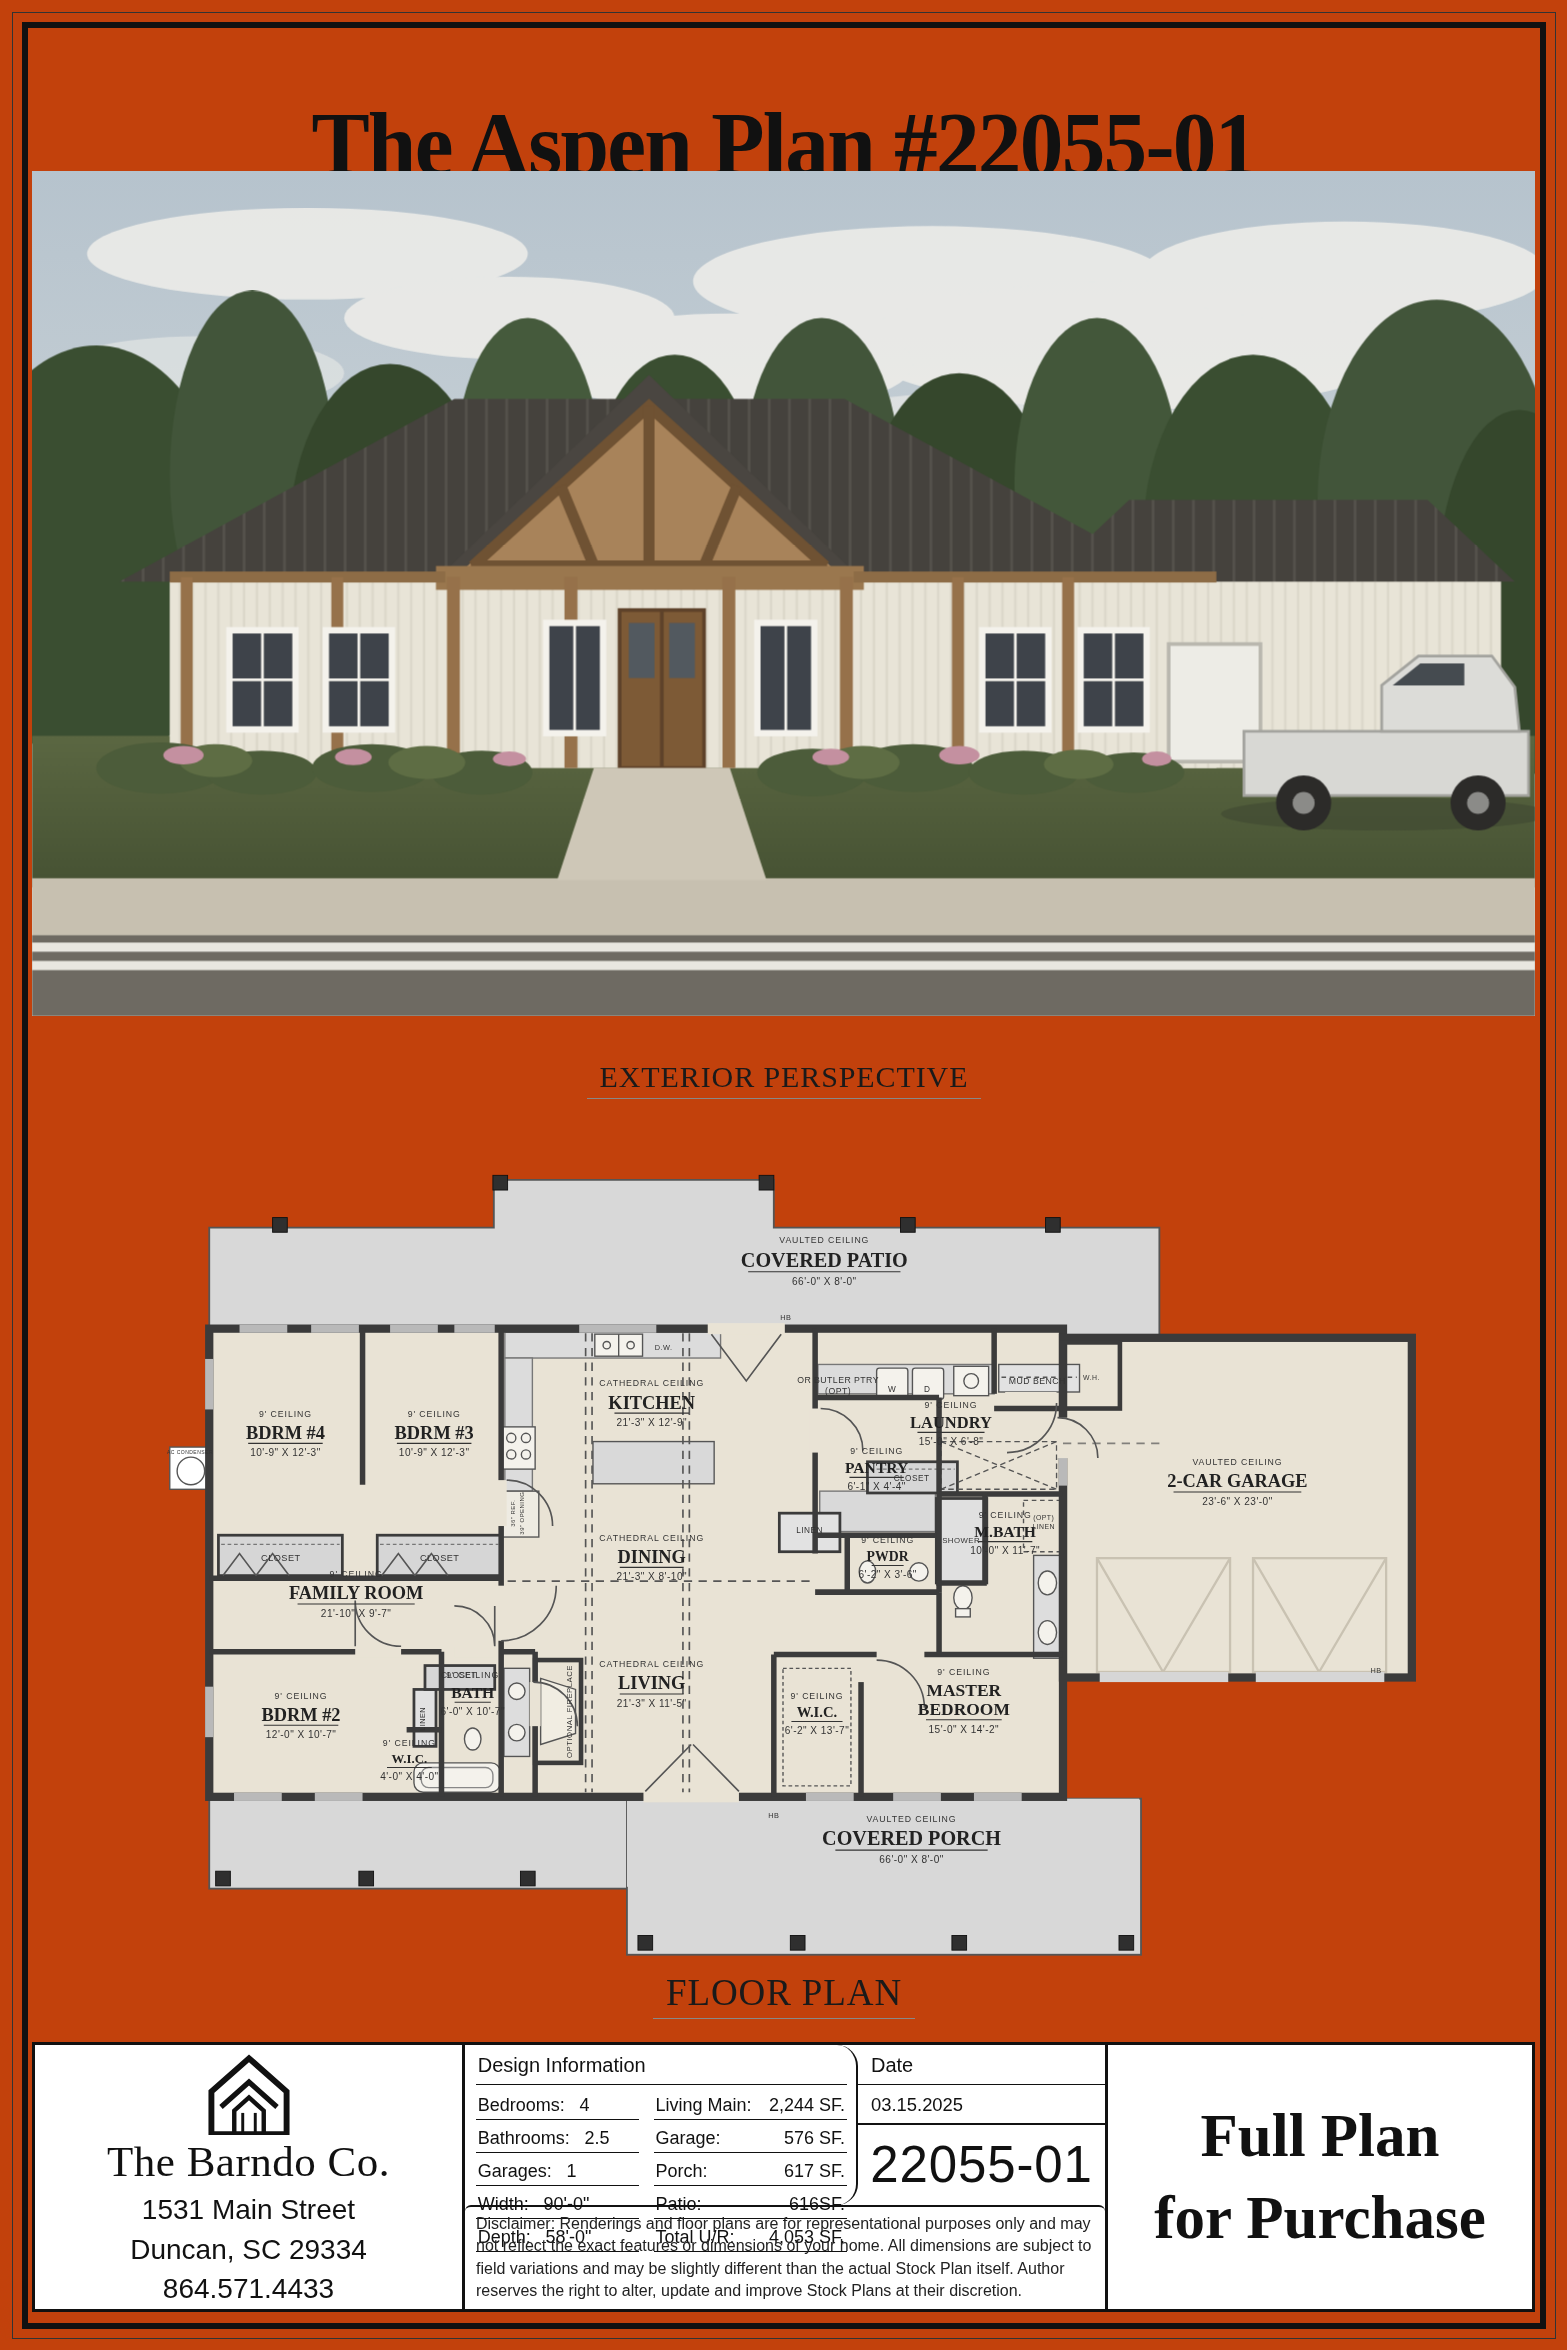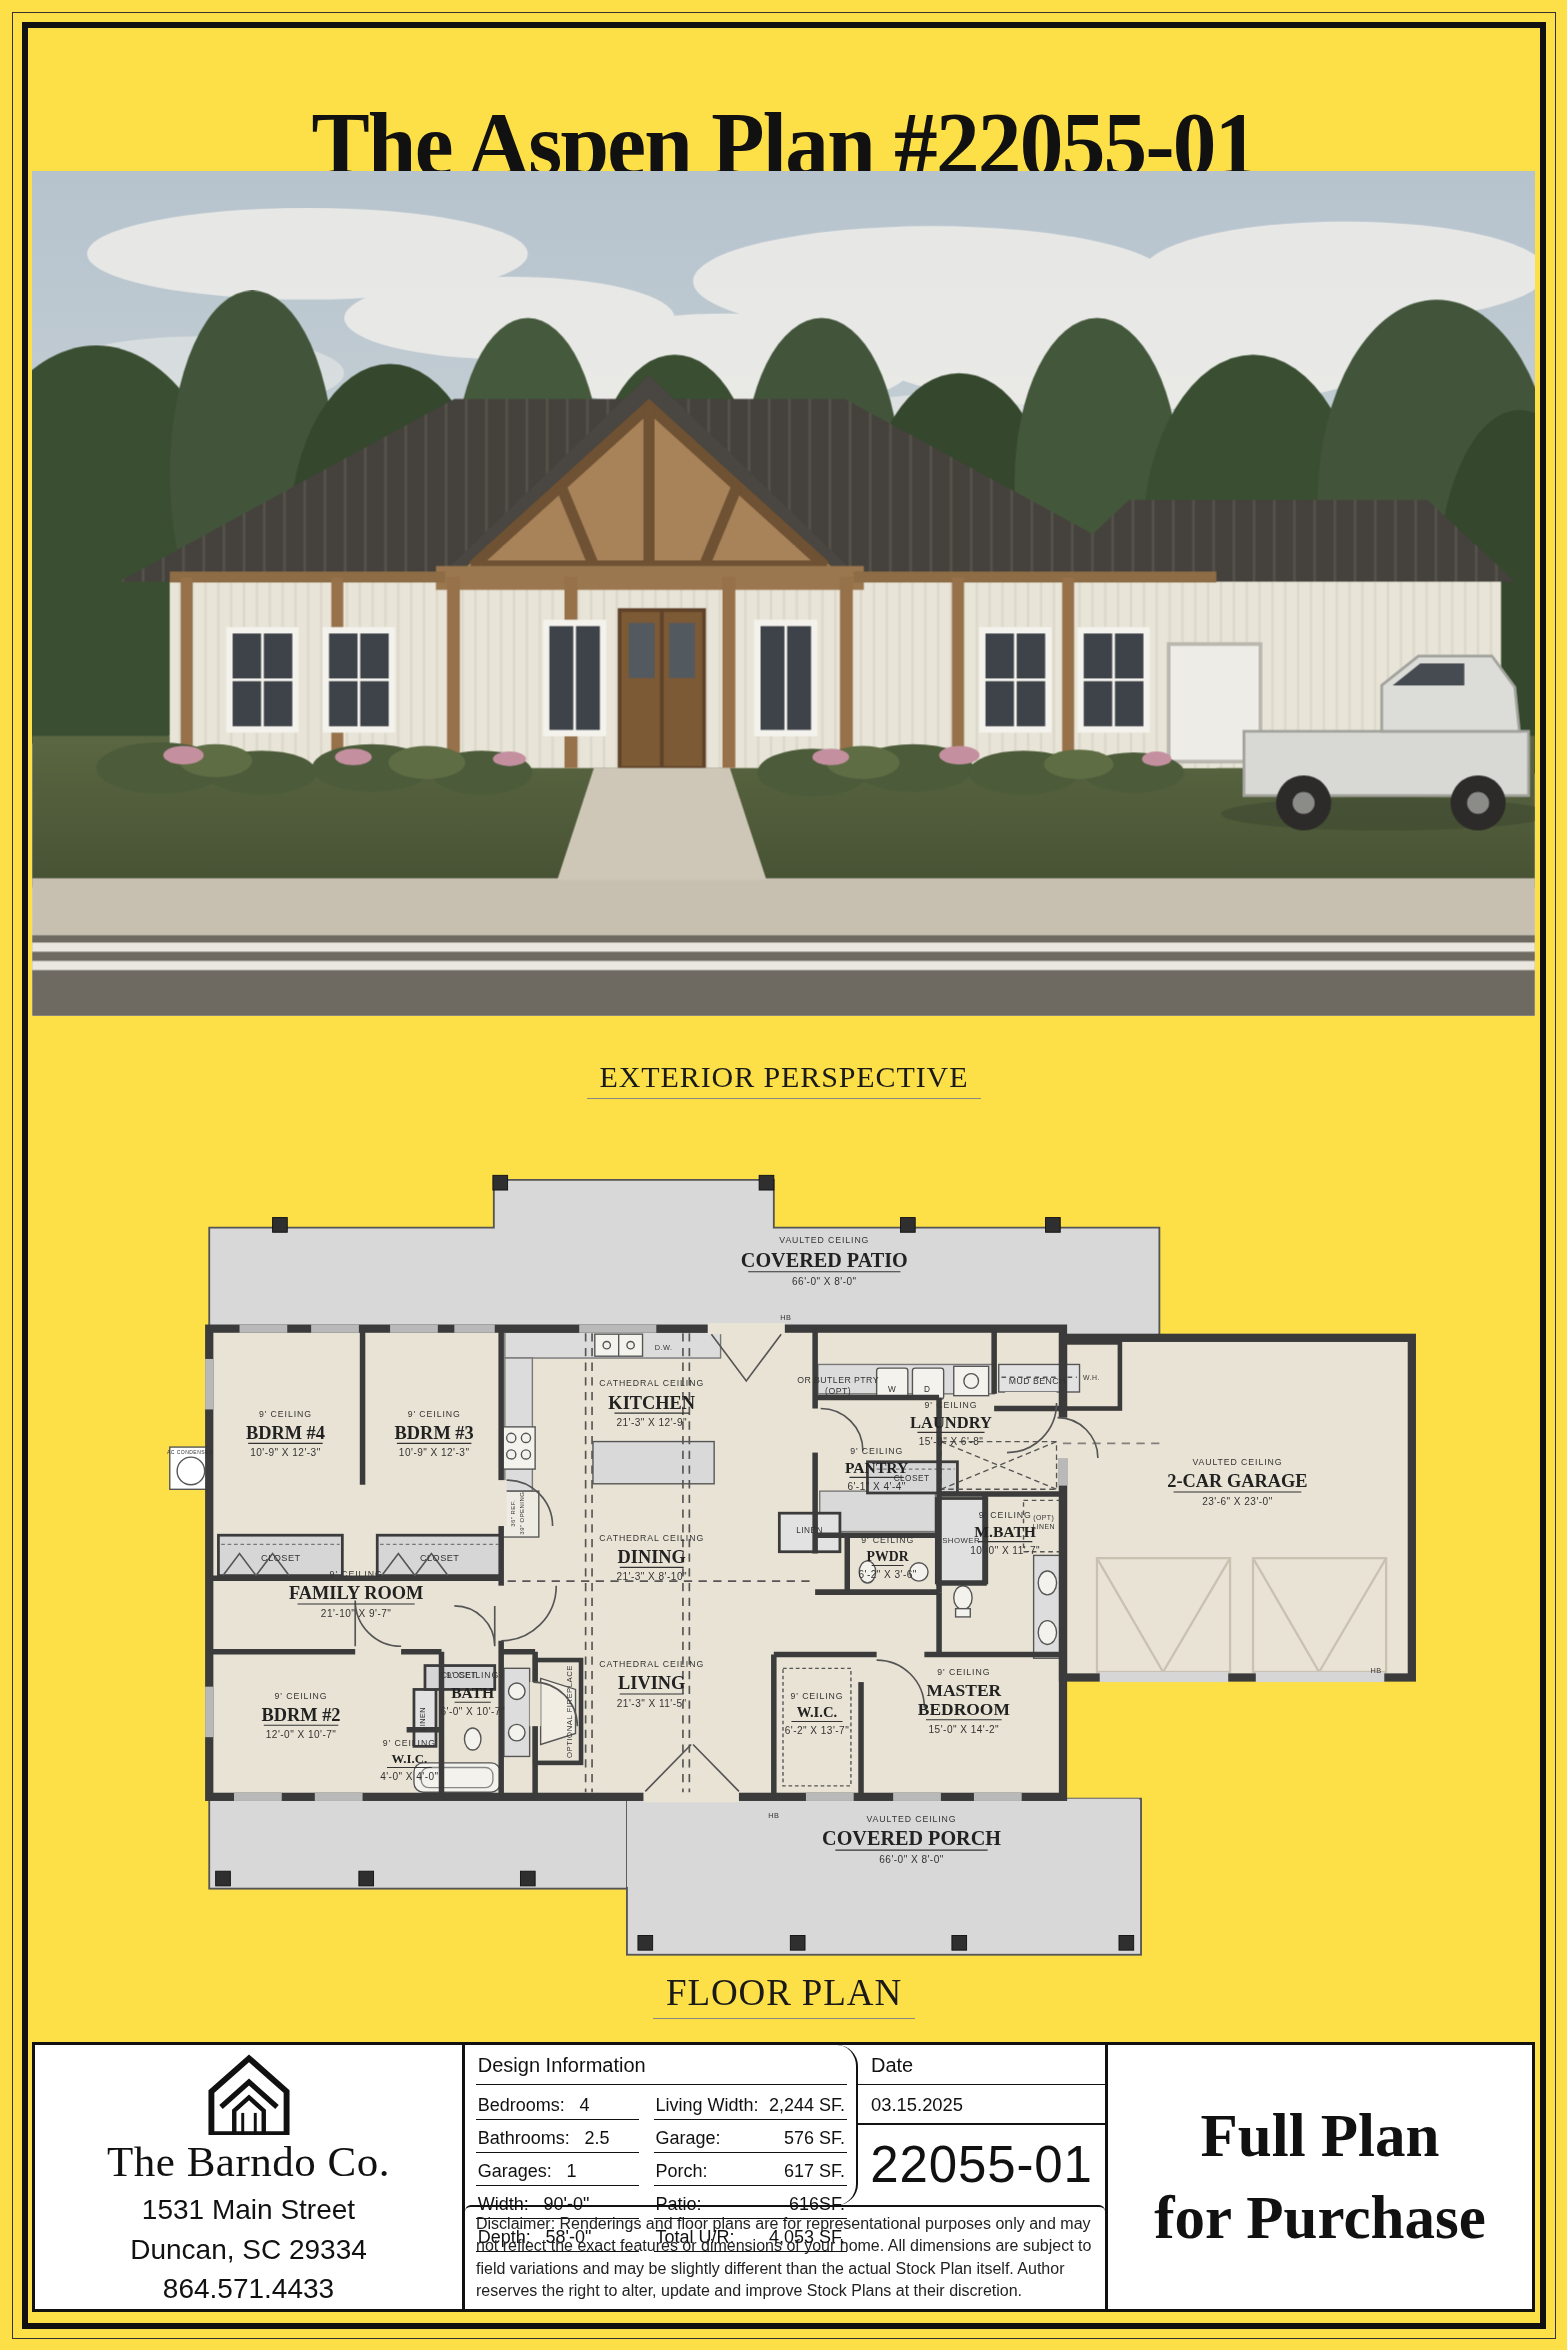--- a/index.html
+++ b/index.html
@@ -1,16 +1,16 @@
 <!DOCTYPE html>
 <html style="font-size:14.7px"><head>
 <meta charset="utf-8">
 <style>
   html,body{margin:0;padding:0;background:#e9e9e9;}
-  .page{position:relative;width:1568px;height:2351px;background:#fde047;margin:0 auto;overflow:hidden;
+  .page{position:relative;width:1568px;height:2351px;background:#c2410c;margin:0 auto;overflow:hidden;
         font-family:"Liberation Sans",sans-serif;color:#111;}
   .outer-frame{position:absolute;inset:12px;border:1.8px solid #333;pointer-events:none;}
   .inner-frame{position:absolute;inset:22px;border:6.4px solid #111;pointer-events:none;}
 
   .page-title{position:absolute;top:33px;left:0;right:0;text-align:center;
       font-family:"Liberation Serif",serif;font-weight:700;font-size:90px;letter-spacing:-1.8px;
       transform:scaleX(.97);white-space:nowrap;}
 
   .photo{position:absolute;top:171px;left:32px;width:1503px;height:845px;overflow:hidden;background:#c2ccd3;}
   .photo svg{display:block;}
@@ -552,21 +552,21 @@
       <div class="tb-mid-top">
         <div class="design-col">
           <div class="di-h">Design Information</div>
           <div class="di-rows">
               <div class="di-row">
                 <div class="di-pair l">
                   <span class="di-lab">Bedrooms:</span>
                   <span class="di-val">4</span>
                 </div>
                 <div class="di-pair r">
-                  <span class="di-lab">Living Width:</span>
+                  <span class="di-lab">Living Main:</span>
                   <span class="di-val">2,244 SF.</span>
                 </div>
               </div>
               <div class="di-row">
                 <div class="di-pair l">
                   <span class="di-lab">Bathrooms:</span>
                   <span class="di-val">2.5</span>
                 </div>
                 <div class="di-pair r">
                   <span class="di-lab">Garage:</span>

